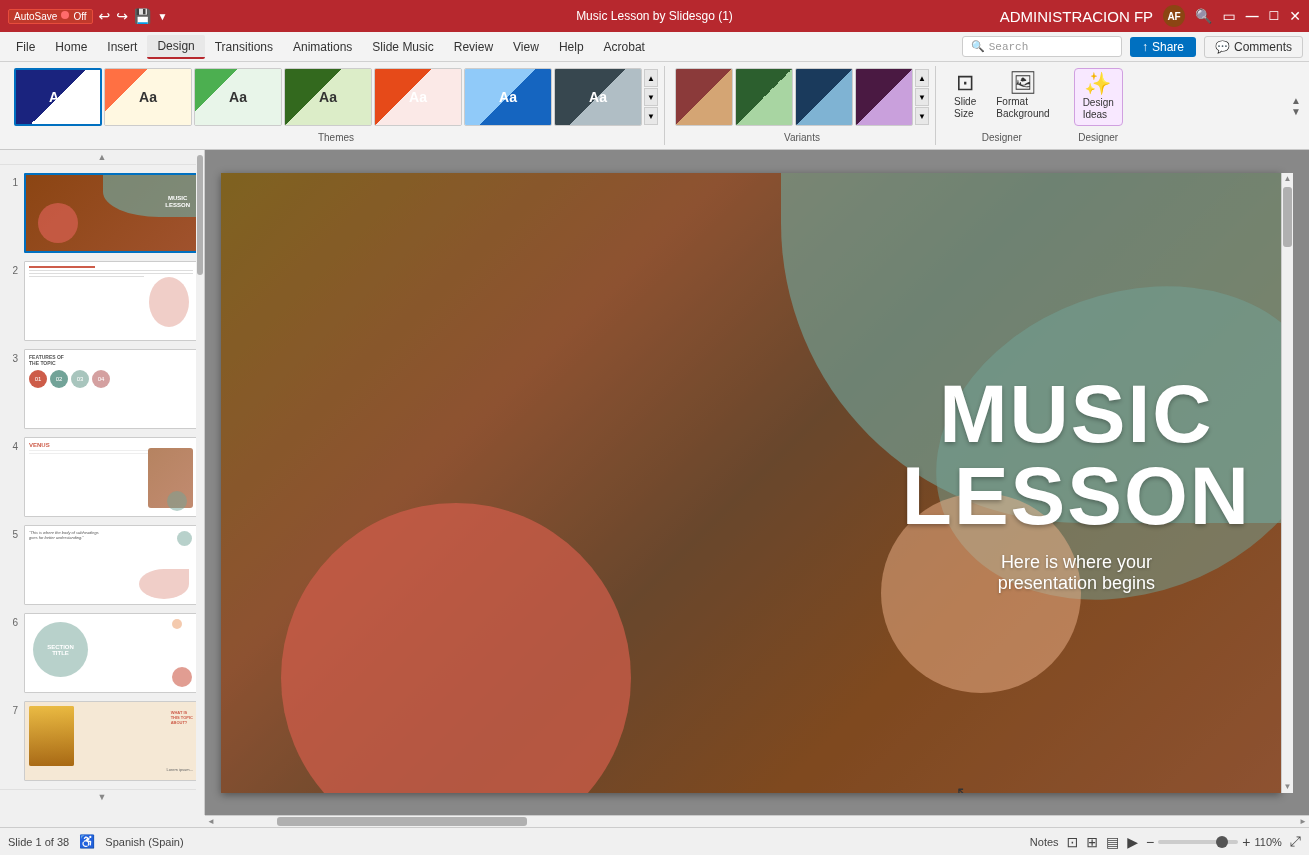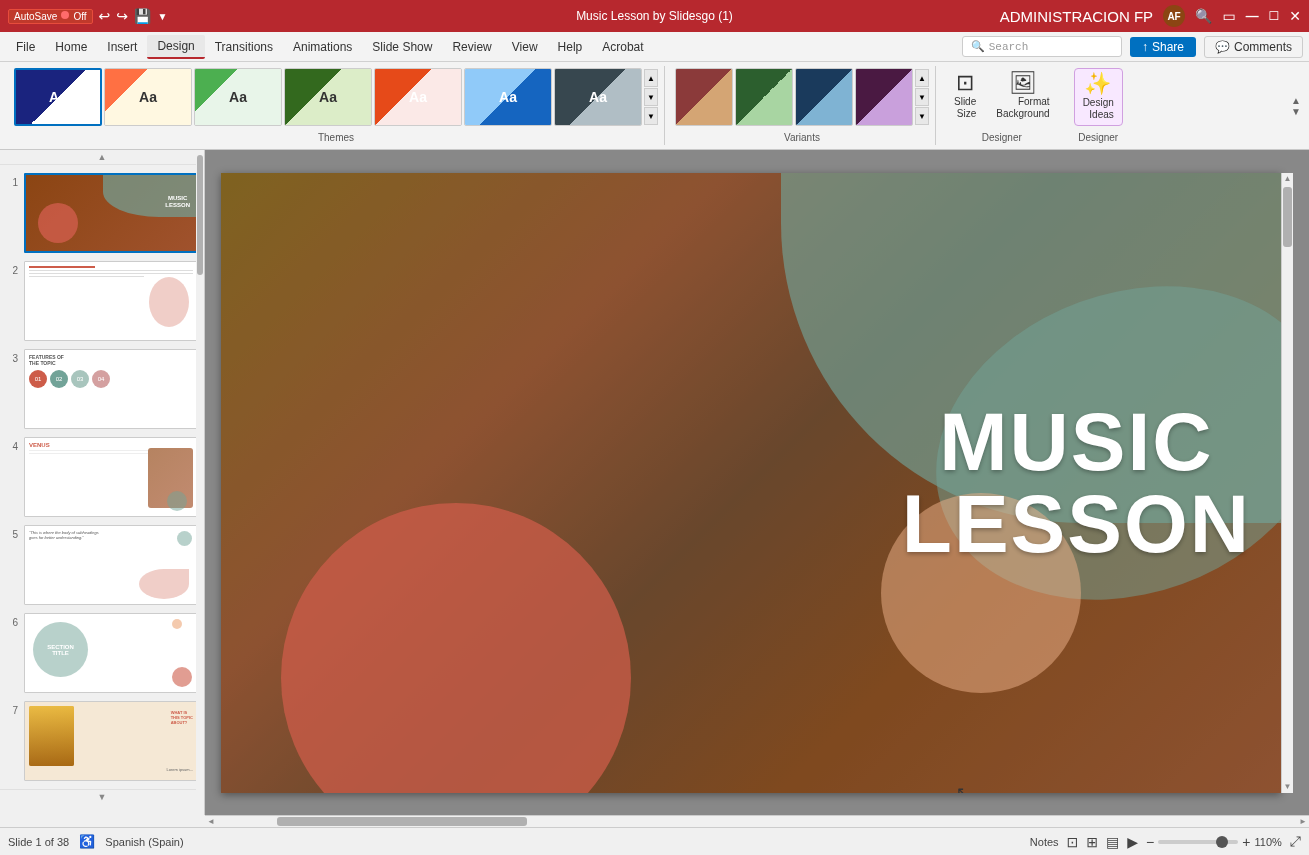--- a/index.html
+++ b/index.html
@@ -86,21 +86,21 @@
       flex-direction: column;
       align-items: center;
       padding: 4px 8px;
       cursor: pointer;
       border-radius: 3px;
       font-size: 10px;
       color: #333;
       gap: 2px;
     }
     .ribbon-big-btn .btn-icon { font-size: 22px; line-height: 1; }
-    .ribbon-big-btn .btn-label { text-align: right; font-size: 10px; line-height: 1.2; }
+    .ribbon-big-btn .btn-label { text-align: left; font-size: 10px; line-height: 1.2; }
 
     
     .main-area {
       display: flex;
       flex: 1;
       overflow: hidden;
     }
 
     
     .slide-panel {
@@ -376,21 +376,21 @@
   </div>
 </div>
 
 <div class="menu-bar">
   <div class="menu-item">File</div>
   <div class="menu-item">Home</div>
   <div class="menu-item">Insert</div>
   <div class="menu-item active">Design</div>
   <div class="menu-item">Transitions</div>
   <div class="menu-item">Animations</div>
-  <div class="menu-item">Slide Show</div>
+  <div class="menu-item">Slide Music</div>
   <div class="menu-item">Review</div>
   <div class="menu-item">View</div>
   <div class="menu-item">Help</div>
   <div class="menu-item">Acrobat</div>
   <div class="menu-right">
     <div class="search-box">
       <span style="font-size:11px;">🔍</span>
       <span style="font-size:11px;color:#999;font-family:Liberation Mono, monospace;">Search</span>
     </div>
     <div class="share-btn">
@@ -615,20 +615,21 @@
       <div class="slide-bg-overlay"></div>
 
       <div class="deco-teal-top"></div>
       <div class="deco-teal-mid"></div>
       <div class="deco-salmon-bottom"></div>
       <div class="deco-peach-right"></div>
 
       <div class="slide-text-block">
         <div class="slide-title-music">MUSIC</div>
         <div class="slide-title-lesson">LESSON</div>
+        <div class="slide-subtitle">Here is where your<br>presentation begins</div>
       </div>
 
       <div style="position:absolute;left:735px;top:610px;font-size:16px;color:#333;z-index:50;pointer-events:none;">↖</div>
     </div>
 
     <div style="width:12px;height:620px;background:#f0f0f0;border-left:1px solid #ccc;position:relative;flex-shrink:0;">
       <div style="position:absolute;top:0;left:0;right:0;height:12px;display:flex;align-items:center;justify-content:center;font-size:8px;color:#888;">▲</div>
       <div style="position:absolute;top:14px;left:1px;right:1px;height:60px;background:#b0b0b0;border-radius:3px;"></div>
       <div style="position:absolute;bottom:0;left:0;right:0;height:12px;display:flex;align-items:center;justify-content:center;font-size:8px;color:#888;">▼</div>
     </div>

